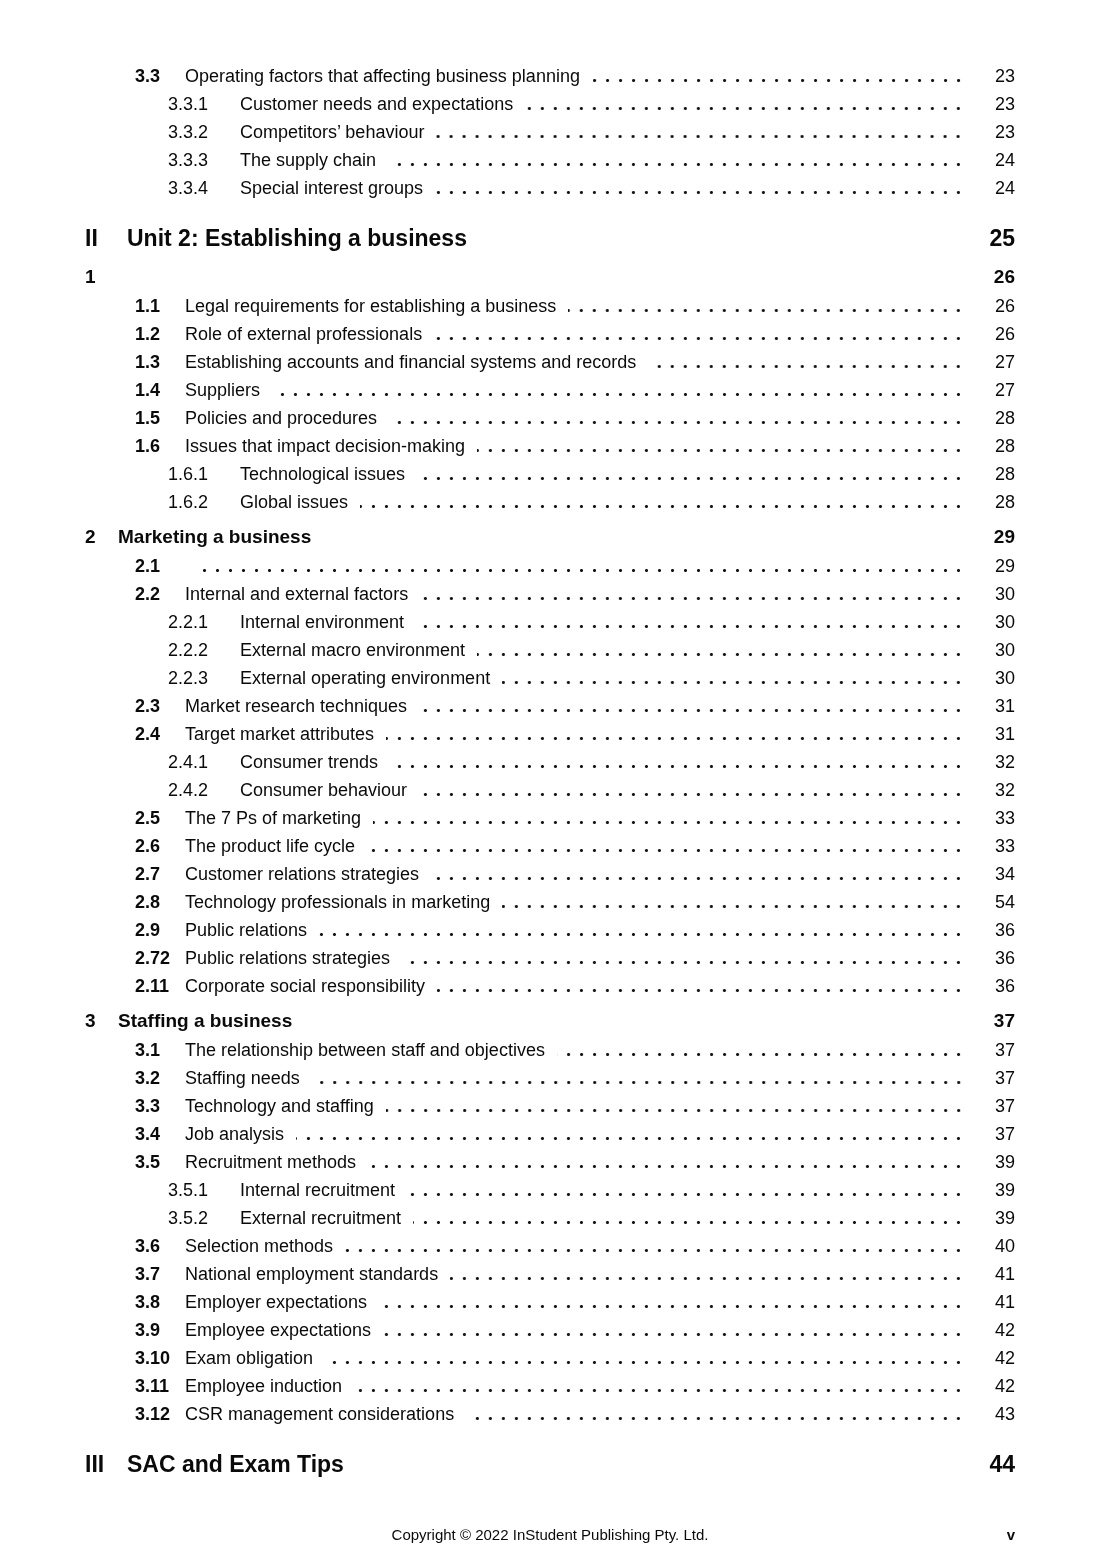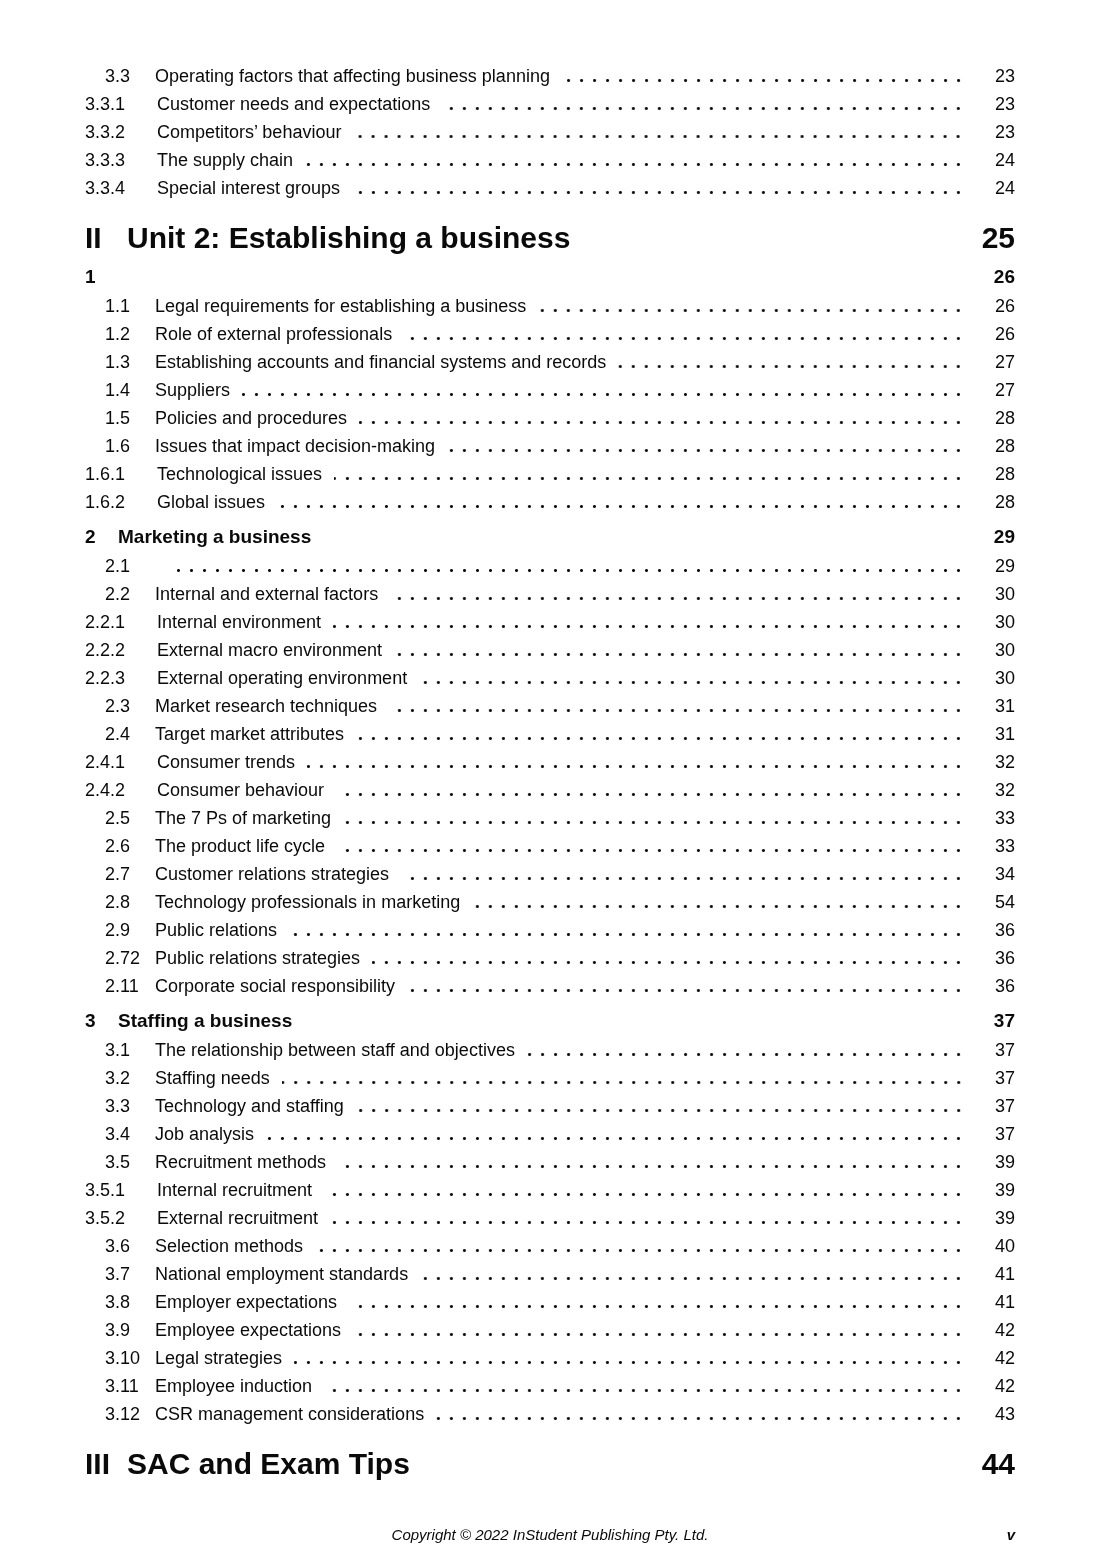--- a/index.html
+++ b/index.html
@@ -23,37 +23,37 @@
     display: flex;
     align-items: baseline;
     white-space: nowrap;
   }
   
   .row.section, .row.subsection {
     height: 28px;
     line-height: 28px;
     font-size: 18px;
   }
-  .row.section .num    { margin-left: 20px; width: 50px; flex: none; }
-  .row.subsection .num { width: 72px; flex: none; }
+  .row.section .num    { margin-left: 50px; width: 50px; flex: none; font-weight: bold; }
+  .row.subsection .num { margin-left: 83px; width: 72px; flex: none; }
   
   .row.chapter {
     margin-top: 6px;
     height: 30px;
     line-height: 30px;
     font-size: 19px;
     font-weight: bold;
   }
   .row.chapter .num { width: 33px; flex: none; }
   
   .row.part {
     margin-top: 18px;
     height: 36px;
     line-height: 36px;
-    font-size: 30px;
+    font-size: 23px;
     font-weight: bold;
     align-items: flex-end;
   }
   .row.part .num { width: 42px; flex: none; }
 
   .title { flex: none; }
   .leader {
     flex: 1 1 auto;
     min-width: 16px;
     height: 3px;
@@ -68,21 +68,20 @@
     flex: none;
     min-width: 34px;
     text-align: right;
   }
   
   .footer {
     position: absolute;
     left: 85px; right: 85px; bottom: 8px;
     height: 22px;
     font-size: 15px;
-    font-style: italic;
   }
   .footer .copyright {
     position: absolute;
     left: 0; right: 0;
     text-align: center;
   }
   .footer .folio {
     position: absolute;
     right: 0; top: 0;
     font-weight: bold;
@@ -350,21 +349,21 @@
         <span class="pagenum">41</span>
       </div>
       <div class="row section">
         <span class="num">3.9</span>
         <span class="title">Employee expectations</span>
         <span class="leader"></span>
         <span class="pagenum">42</span>
       </div>
       <div class="row section">
         <span class="num">3.10</span>
-        <span class="title">Legal strategies</span>
+        <span class="title">Exam obligation</span>
         <span class="leader"></span>
         <span class="pagenum">42</span>
       </div>
       <div class="row section">
         <span class="num">3.11</span>
         <span class="title">Employee induction</span>
         <span class="leader"></span>
         <span class="pagenum">42</span>
       </div>
       <div class="row section">

